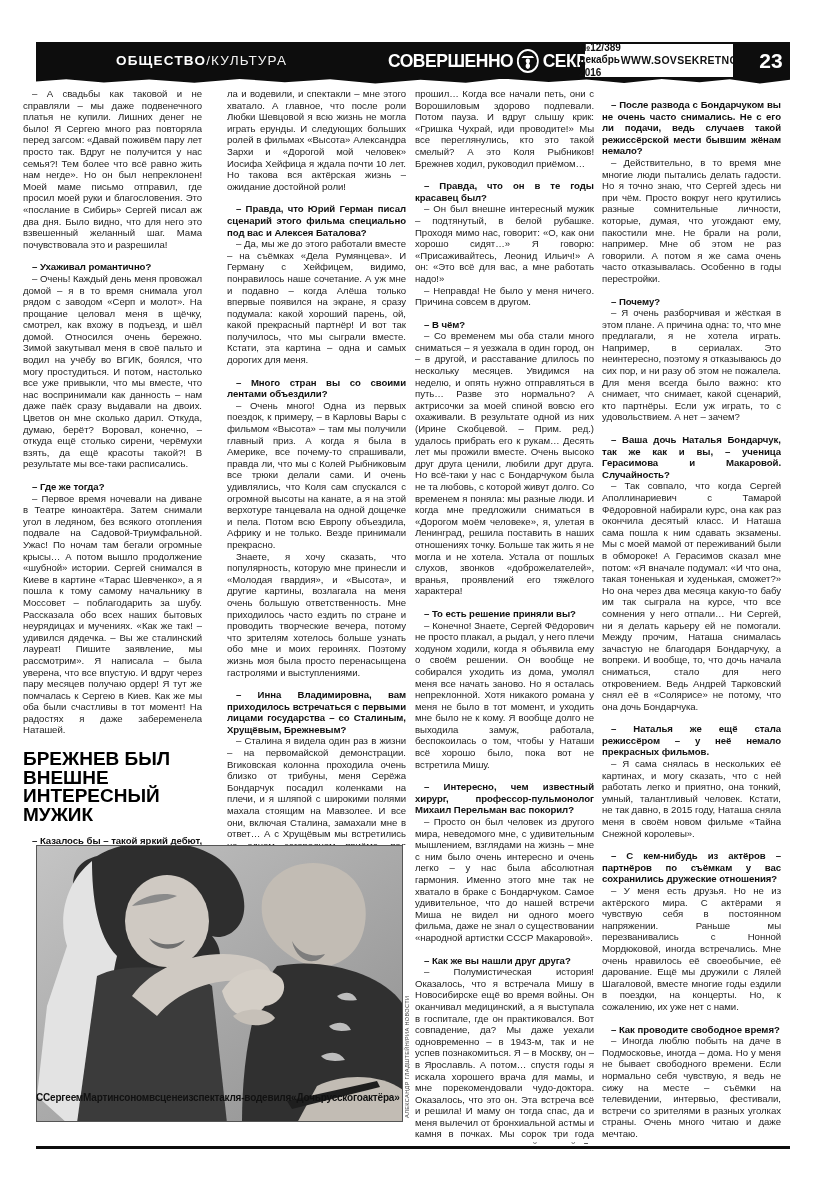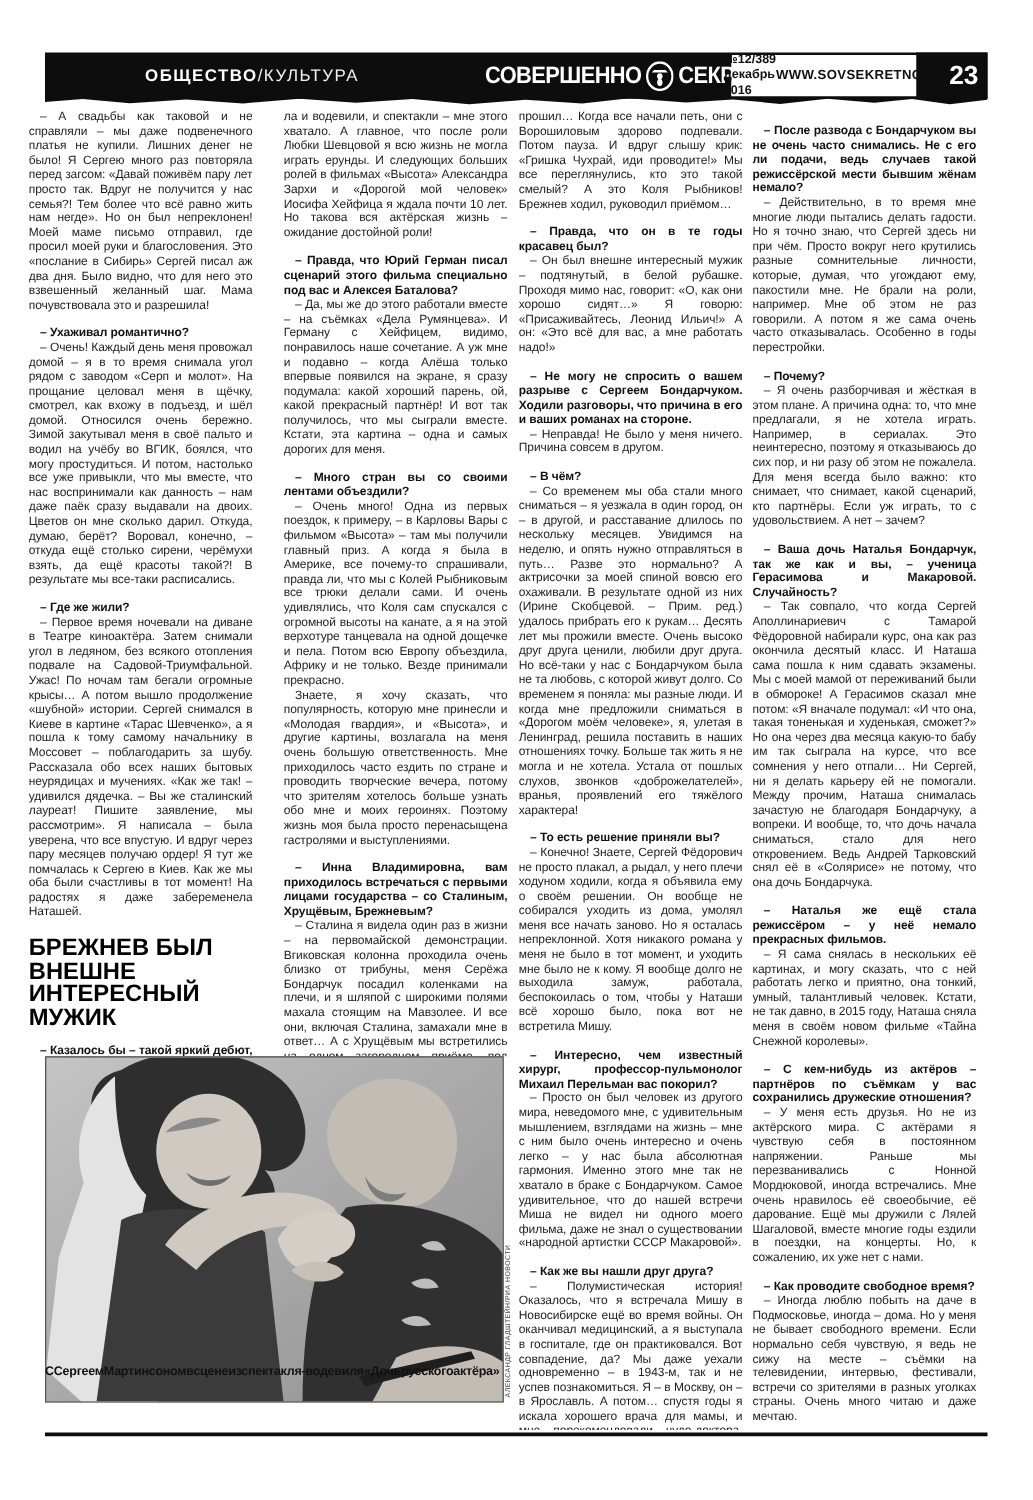--- a/index.html
+++ b/index.html
@@ -71,40 +71,39 @@
       <div class="l2">WWW.SOVSEKRETNO.RU</div>
     </div>
     <div class="pagenum">23</div>
   </div>
   <div class="topbar-torn"></div>
 
   <div class="col" id="col1">
       <p class="a">– А свадьбы как таковой и не справляли – мы даже подвенечного платья не купили. Лишних денег не было! Я Сергею много раз повторяла перед загсом: «Давай поживём пару лет просто так. Вдруг не получится у нас семья?! Тем более что всё равно жить нам негде». Но он был непреклонен! Моей маме письмо отправил, где просил моей руки и благословения. Это «послание в Сибирь» Сергей писал аж два дня. Было видно, что для него это взвешенный желанный шаг. Мама почувствовала это и разрешила!</p>
       <p class="q">– Ухаживал романтично?</p>
       <p class="a">– Очень! Каждый день меня провожал домой – я в то время снимала угол рядом с заводом «Серп и молот». На прощание целовал меня в щёчку, смотрел, как вхожу в подъезд, и шёл домой. Относился очень бережно. Зимой закутывал меня в своё пальто и водил на учёбу во ВГИК, боялся, что могу простудиться. И потом, настолько все уже привыкли, что мы вместе, что нас воспринимали как данность – нам даже паёк сразу выдавали на двоих. Цветов он мне сколько дарил. Откуда, думаю, берёт? Воровал, конечно, – откуда ещё столько сирени, черёмухи взять, да ещё красоты такой?! В результате мы все-таки расписались.</p>
-      <p class="q">– Где же жили?</p>
+      <p class="q">– Где же тогда?</p>
       <p class="a">– Первое время ночевали на диване в Театре киноактёра. Затем снимали угол в ледяном, без всякого отопления подвале на Садовой-Триумфальной. Ужас! По ночам там бегали огромные крысы… А потом вышло продолжение «шубной» истории. Сергей снимался в Киеве в картине «Тарас Шевченко», а я пошла к тому самому начальнику в Моссовет – поблагодарить за шубу. Рассказала обо всех наших бытовых неурядицах и мучениях. «Как же так! – удивился дядечка. – Вы же сталинский лауреат! Пишите заявление, мы рассмотрим». Я написала – была уверена, что все впустую. И вдруг через пару месяцев получаю ордер! Я тут же помчалась к Сергею в Киев. Как же мы оба были счастливы в тот момент! На радостях я даже забеременела Наташей.</p>
       <h2 class="subhead">БРЕЖНЕВ БЫЛ ВНЕШНЕ ИНТЕРЕСНЫЙ МУЖИК</h2>
       <p class="q">– Казалось бы – такой яркий дебют, всесоюзная слава. Но фильмов в те годы снималось мало – по шесть-семь в год на все киностудии страны. Как же вы, профессиональные актёры кино, жили без работы?</p>
     </div>
   <div class="col" id="col2">
       <p class="a cont">ла и водевили, и спектакли – мне этого хватало. А главное, что после роли Любки Шевцовой я всю жизнь не могла играть ерунды. И следующих больших ролей в фильмах «Высота» Александра Зархи и «Дорогой мой человек» Иосифа Хейфица я ждала почти 10 лет. Но такова вся актёрская жизнь – ожидание достойной роли!</p>
       <p class="q">– Правда, что Юрий Герман писал сценарий этого фильма специально под вас и Алексея Баталова?</p>
       <p class="a">– Да, мы же до этого работали вместе – на съёмках «Дела Румянцева». И Герману с Хейфицем, видимо, понравилось наше сочетание. А уж мне и подавно – когда Алёша только впервые появился на экране, я сразу подумала: какой хороший парень, ой, какой прекрасный партнёр! И вот так получилось, что мы сыграли вместе. Кстати, эта картина – одна и самых дорогих для меня.</p>
       <p class="q">– Много стран вы со своими лентами объездили?</p>
       <p class="a">– Очень много! Одна из первых поездок, к примеру, – в Карловы Вары с фильмом «Высота» – там мы получили главный приз. А когда я была в Америке, все почему-то спрашивали, правда ли, что мы с Колей Рыбниковым все трюки делали сами. И очень удивлялись, что Коля сам спускался с огромной высоты на канате, а я на этой верхотуре танцевала на одной дощечке и пела. Потом всю Европу объездила, Африку и не только. Везде принимали прекрасно.</p>
       <p class="a">Знаете, я хочу сказать, что популярность, которую мне принесли и «Молодая гвардия», и «Высота», и другие картины, возлагала на меня очень большую ответственность. Мне приходилось часто ездить по стране и проводить творческие вечера, потому что зрителям хотелось больше узнать обо мне и моих героинях. Поэтому жизнь моя была просто перенасыщена гастролями и выступлениями.</p>
       <p class="q">– Инна Владимировна, вам приходилось встречаться с первыми лицами государства – со Сталиным, Хрущёвым, Брежневым?</p>
       <p class="a">– Сталина я видела один раз в жизни – на первомайской демонстрации. Вгиковская колонна проходила очень близко от трибуны, меня Серёжа Бондарчук посадил коленками на плечи, и я шляпой с широкими полями махала стоящим на Мавзолее. И все они, включая Сталина, замахали мне в ответ… А с Хрущёвым мы встретились на одном загородном приёме, под Москвой, куда собрали со всей страны видных деятелей искусства. Помню, тогда меня поразили его глаза: как взглянул, а глаза у него такие пронзительные – как будто насквозь</p>
     </div>
   <div class="col" id="col3">
       <p class="a cont">прошил… Когда все начали петь, они с Ворошиловым здорово подпевали. Потом пауза. И вдруг слышу крик: «Гришка Чухрай, иди проводите!» Мы все переглянулись, кто это такой смелый? А это Коля Рыбников! Брежнев ходил, руководил приёмом…</p>
       <p class="q">– Правда, что он в те годы красавец был?</p>
       <p class="a">– Он был внешне интересный мужик – подтянутый, в белой рубашке. Проходя мимо нас, говорит: «О, как они хорошо сидят…» Я говорю: «Присаживайтесь, Леонид Ильич!» А он: «Это всё для вас, а мне работать надо!»</p>
-      <p class="q">– Не могу не спросить о вашем разрыве с Сергеем Бондарчуком. Ходили разговоры, что причина в его и ваших романах на стороне.</p>
       <p class="a">– Неправда! Не было у меня ничего. Причина совсем в другом.</p>
       <p class="q">– В чём?</p>
       <p class="a">– Со временем мы оба стали много сниматься – я уезжала в один город, он – в другой, и расставание длилось по нескольку месяцев. Увидимся на неделю, и опять нужно отправляться в путь… Разве это нормально? А актрисочки за моей спиной вовсю его охаживали. В результате одной из них (Ирине Скобцевой. – Прим. ред.) удалось прибрать его к рукам… Десять лет мы прожили вместе. Очень высоко друг друга ценили, любили друг друга. Но всё-таки у нас с Бондарчуком была не та любовь, с которой живут долго. Со временем я поняла: мы разные люди. И когда мне предложили сниматься в «Дорогом моём человеке», я, улетая в Ленинград, решила поставить в наших отношениях точку. Больше так жить я не могла и не хотела. Устала от пошлых слухов, звонков «доброжелателей», вранья, проявлений его тяжёлого характера!</p>
       <p class="q">– То есть решение приняли вы?</p>
       <p class="a">– Конечно! Знаете, Сергей Фёдорович не просто плакал, а рыдал, у него плечи ходуном ходили, когда я объявила ему о своём решении. Он вообще не собирался уходить из дома, умолял меня все начать заново. Но я осталась непреклонной. Хотя никакого романа у меня не было в тот момент, и уходить мне было не к кому. Я вообще долго не выходила замуж, работала, беспокоилась о том, чтобы у Наташи всё хорошо было, пока вот не встретила Мишу.</p>
       <p class="q">– Интересно, чем известный хирург, профессор-пульмонолог Михаил Перельман вас покорил?</p>
       <p class="a">– Просто он был человек из другого мира, неведомого мне, с удивительным мышлением, взглядами на жизнь – мне с ним было очень интересно и очень легко – у нас была абсолютная гармония. Именно этого мне так не хватало в браке с Бондарчуком. Самое удивительное, что до нашей встречи Миша не видел ни одного моего фильма, даже не знал о существовании «народной артистки СССР Макаровой».</p>
       <p class="q">– Как же вы нашли друг друга?</p>
       <p class="a">– Полумистическая история! Оказалось, что я встречала Мишу в Новосибирске ещё во время войны. Он оканчивал медицинский, а я выступала в госпитале, где он практиковался. Вот совпадение, да? Мы даже уехали одновременно – в 1943-м, так и не успев познакомиться. Я – в Москву, он – в Ярославль. А потом… спустя годы я искала хорошего врача для мамы, и мне порекомендовали чудо-доктора. Оказалось, что это он. Эта встреча всё и решила! И маму он тогда спас, да и меня вылечил от бронхиальной астмы и камня в почках. Мы сорок три года прожили вместе под одной крышей. До 88 лет он оперировал, очень много людей спас от смерти. А три года назад моего мужа не стало. Утром ушёл на работу – и всё… До сих пор не могу оправиться от этой потери. Стала болеть…</p>
     </div>

